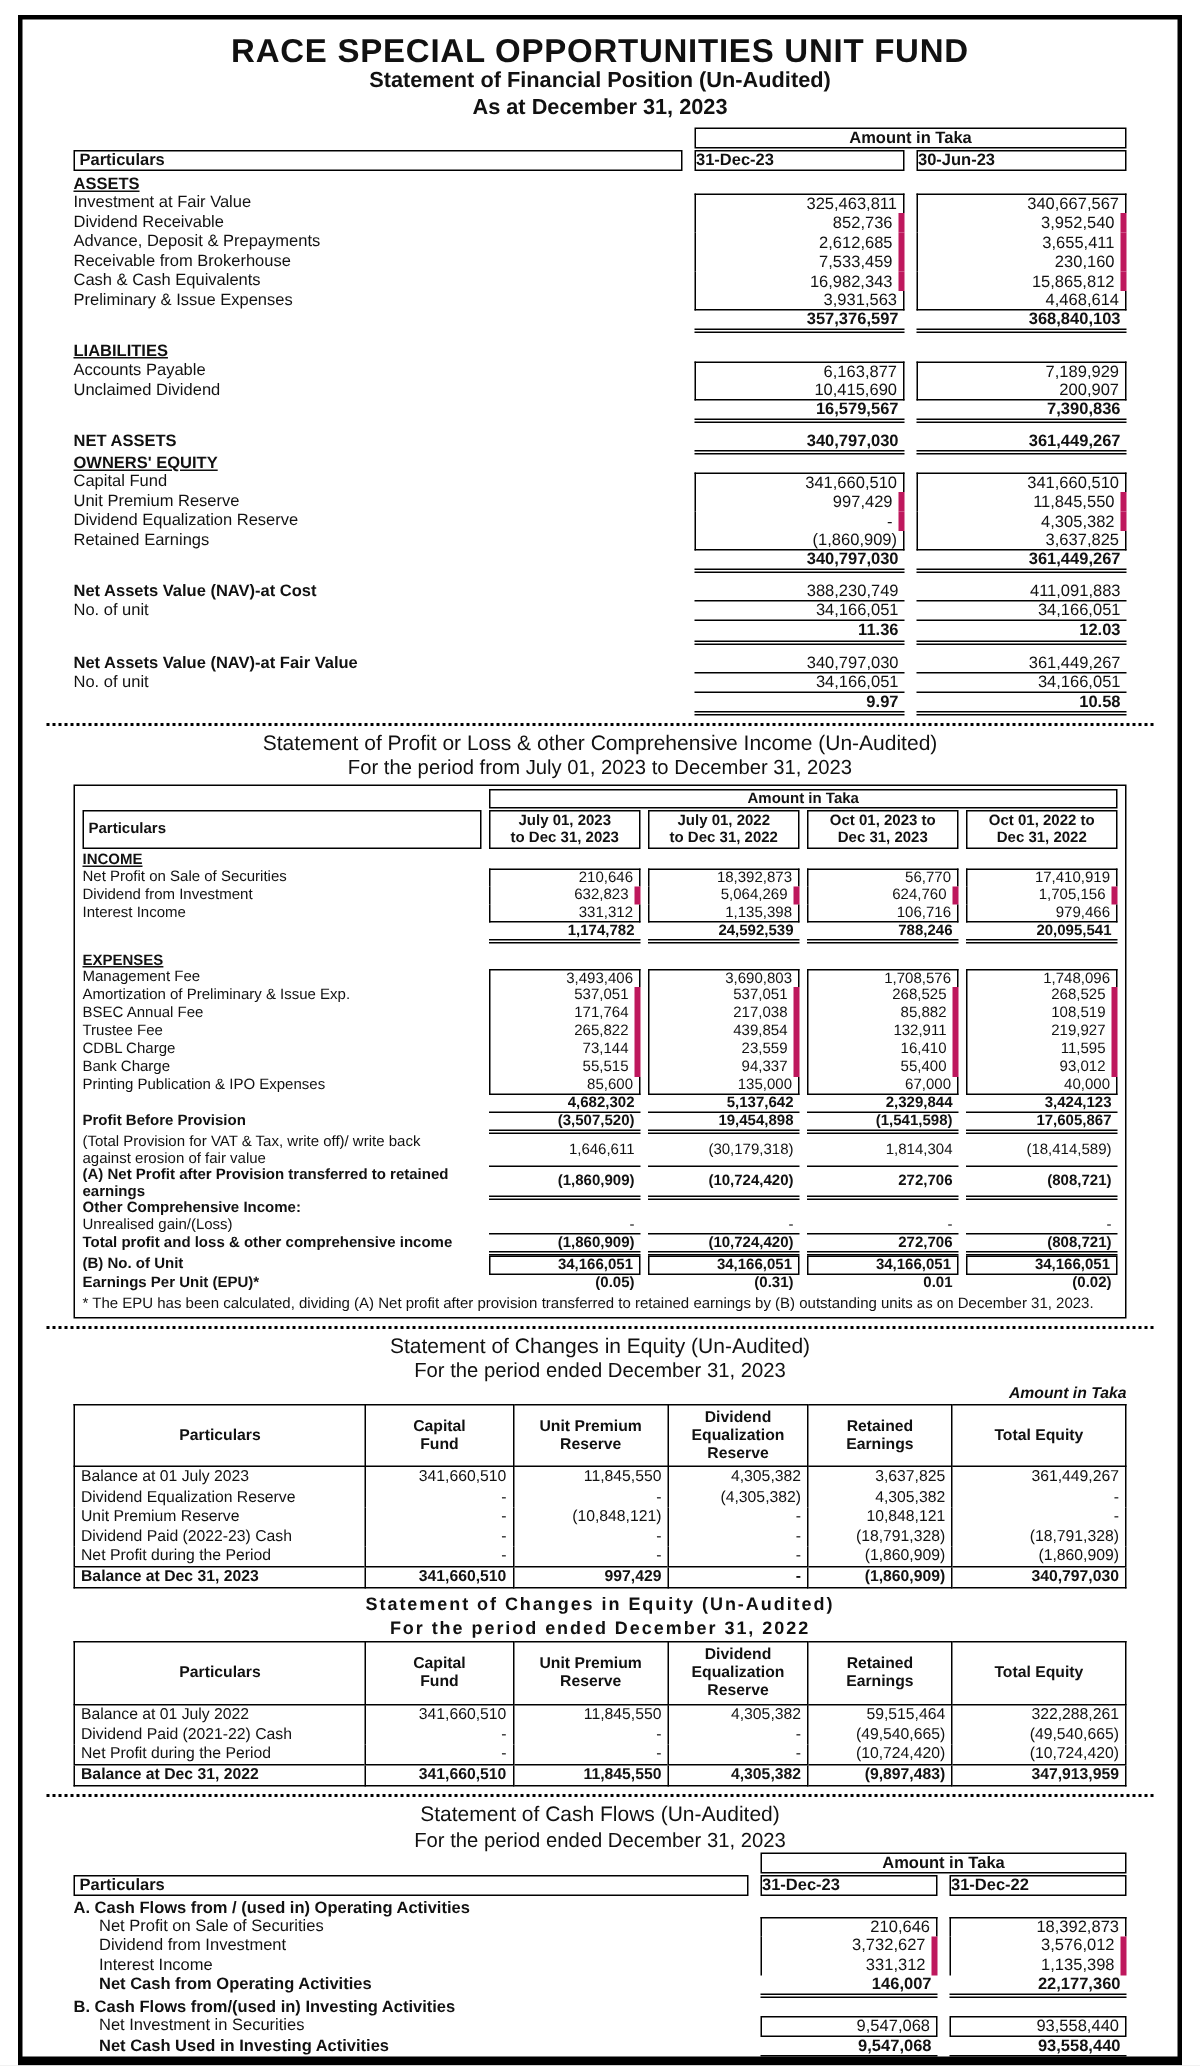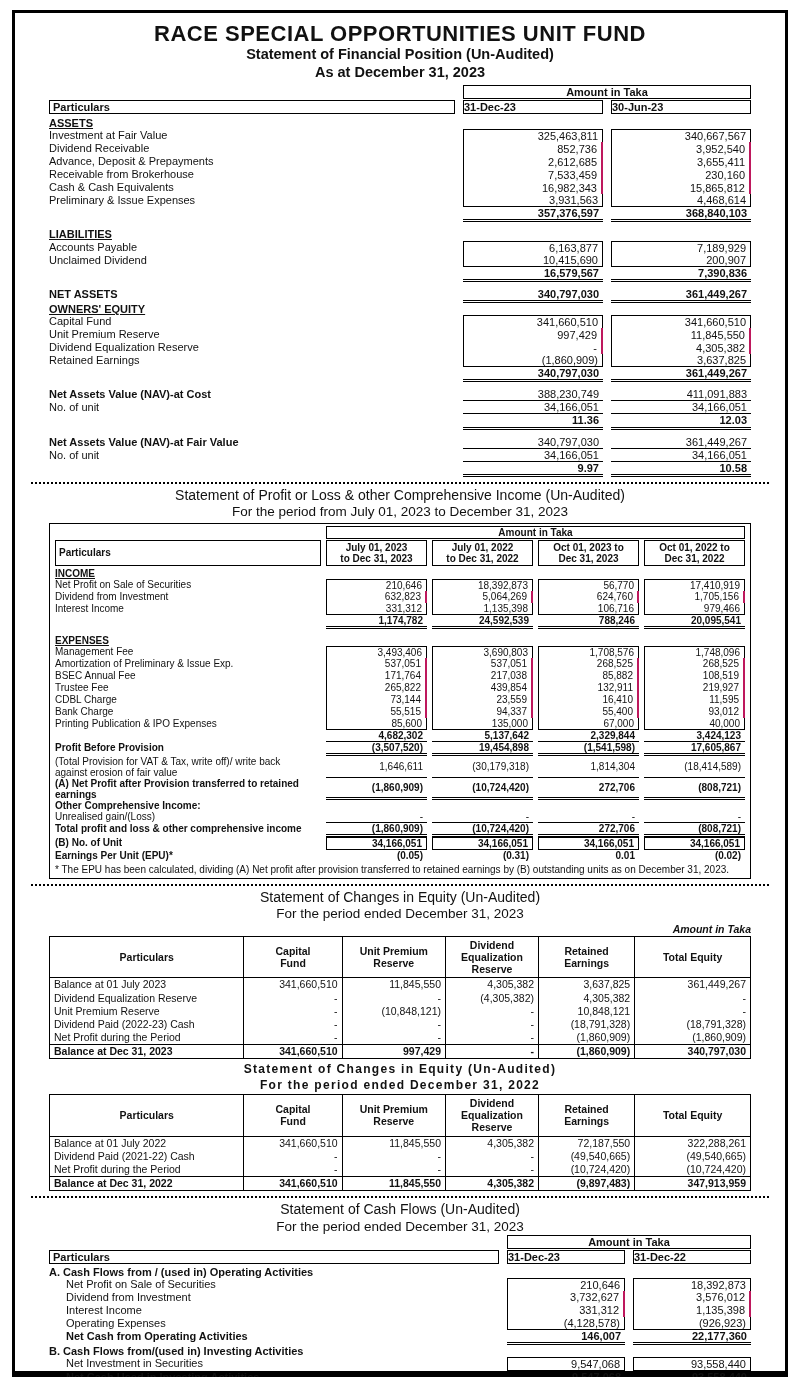--- a/index.html
+++ b/index.html
@@ -19,21 +19,21 @@
 
   
   .r   { display:flex; align-items:stretch; line-height:1.1; }
   .lab { flex:1; padding-right:6px; }
   .val { text-align:right; padding:0 4px; display:flex; justify-content:flex-end; align-items:center; }
   .sec { font-weight:bold; text-decoration:underline; }
   .b   { font-weight:bold; }
   .ind { padding-left:17px; }
   .gap { margin-top:6px; }
   .bt  { border:1px solid #000; border-bottom:none; }
-  .bm  { border-left:1px solid #000; border-right:2px solid #be185d; }
+  .bm  { border-left:1px solid #000; border-right:4px solid #be185d; }
   .bb  { border-left:1px solid #000; border-right:1px solid #000; border-bottom:1px solid #000; }
   .box { border:1px solid #000; }
   .ln  { border-bottom:1px solid #000; }
   .dbl { font-weight:bold; border-bottom:3px double #000; }
 
   
   .sofp { font-size:11px; margin-top:4px; }
   .sofp .val { width:140px; margin-left:8px; min-height:13px; }
   .sofp-head { display:flex; margin-bottom:3px; font-weight:bold; }
   .sh-left  { flex:1; display:flex; flex-direction:column; justify-content:flex-end; }
@@ -500,21 +500,21 @@
 Earnings</th>
               <th>Total Equity</th>
             </tr>
           </thead>
           <tbody>
             <tr>
               <td class="plab">Balance at 01 July 2022</td>
               <td class="num">341,660,510</td>
               <td class="num">11,845,550</td>
               <td class="num">4,305,382</td>
-              <td class="num">72,187,550</td>
+              <td class="num">59,515,464</td>
               <td class="num">322,288,261</td>
             </tr>
             <tr>
               <td class="plab">Dividend Paid (2021-22) Cash</td>
               <td class="num">-</td>
               <td class="num">-</td>
               <td class="num">-</td>
               <td class="num">(49,540,665)</td>
               <td class="num">(49,540,665)</td>
             </tr>
@@ -568,25 +568,20 @@
             <div class="lab ind">Dividend from Investment</div>
             <div class="val bm">3,732,627</div>
             <div class="val bm">3,576,012</div>
           </div>
           <div class="r ">
             <div class="lab ind">Interest Income</div>
             <div class="val bm">331,312</div>
             <div class="val bm">1,135,398</div>
           </div>
           <div class="r ">
-            <div class="lab ind">Operating Expenses</div>
-            <div class="val bb">(4,128,578)</div>
-            <div class="val bb">(926,923)</div>
-          </div>
-          <div class="r ">
             <div class="lab b ind">Net Cash from Operating Activities</div>
             <div class="val dbl">146,007</div>
             <div class="val dbl">22,177,360</div>
           </div>
           <div class="r ">
             <div class="lab b">B. Cash Flows from/(used in) Investing Activities</div>
           </div>
           <div class="r ">
             <div class="lab ind">Net Investment in Securities</div>
             <div class="val box">9,547,068</div>

